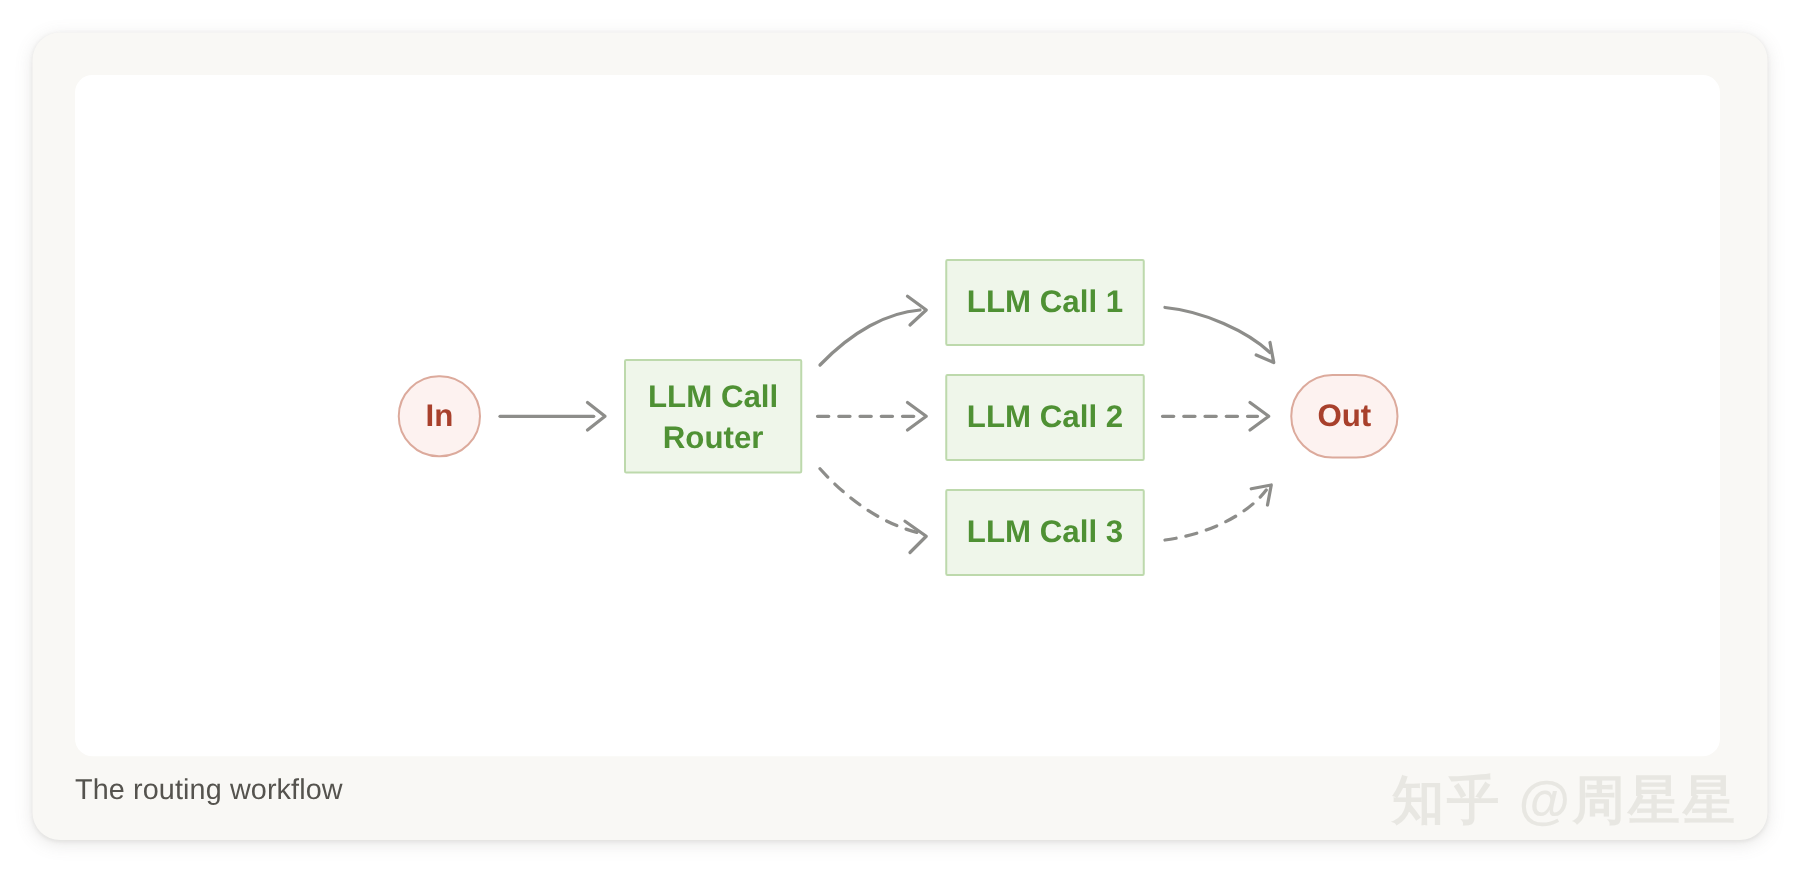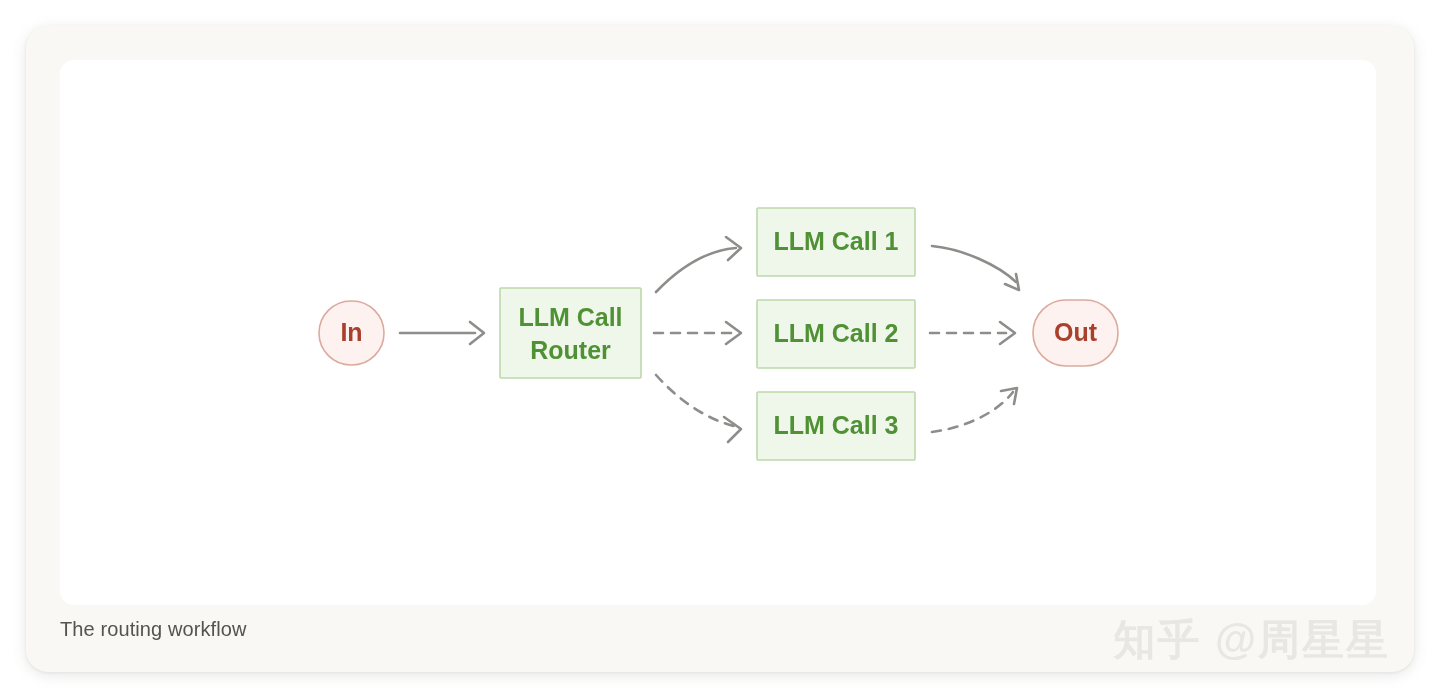--- a/index.html
+++ b/index.html
@@ -90,21 +90,21 @@
     stroke-width: 2.6px;
     stroke-linecap: round;
     stroke-linejoin: round;
   }
 
   
   #figure-caption {
     position: absolute;
     left: 34px;
     top: 592px;
-    font-size: 20px;
+    font-size: 23px;
     color: #55534E;
     letter-spacing: 0.1px;
     font-family: "Liberation Sans", "DejaVu Sans", sans-serif;
     white-space: nowrap;
   }
 
   
   #watermark {
     position: absolute;
     right: 24px;

